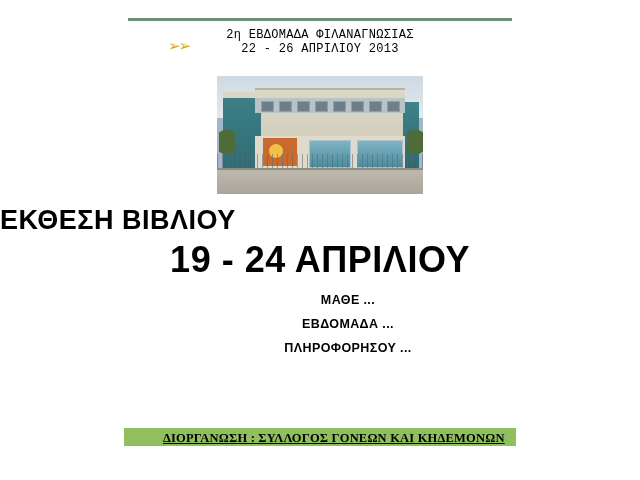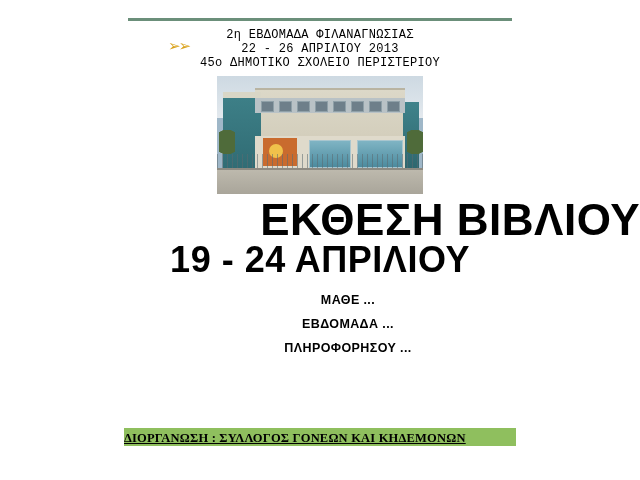--- a/index.html
+++ b/index.html
@@ -145,24 +145,24 @@
   }
   .tree {
     position: absolute; top: 52px; width: 16px; height: 40px;
     background: radial-gradient(circle at 50% 35%, #4f6b3a 0 45%, transparent 46%);
   }
 
   
   .title1 {
     position: absolute;
     left: 0; top: 200px; width: 640px;
-    text-align: right;
-    font-family: "Liberation Sans", sans-serif;
-    font-weight: bold;
-    font-size: 44px;
+    text-align: left;
+    font-family: "Liberation Sans", sans-serif;
+    font-weight: bold;
+    font-size: 27px;
     line-height: 40px;
     color: #000000;
     letter-spacing: 0.5px;
   }
   .title2 {
     position: absolute;
     left: 0; top: 240px; width: 640px;
     text-align: center;
     font-family: "Liberation Sans", sans-serif;
     font-weight: bold;
@@ -205,35 +205,35 @@
     height: 18px;
     text-align: center;
     font-family: "Liberation Serif", serif;
     font-weight: bold;
     font-size: 12.5px;
     line-height: 18px;
     color: #000000;
     letter-spacing: 0.2px;
     white-space: nowrap;
     text-decoration: underline;
+    padding-left: 39px;
   }
 </style>
 </head>
 <body>
 
 <div class="page">
 
   <div class="top-rule"></div>
 
   <div class="arrow-marker">➢➢</div>
 
   <div class="header">
     <div>2η ΕΒΔΟΜΑΔΑ ΦΙΛΑΝΑΓΝΩΣΙΑΣ</div>
     <div>22 - 26 ΑΠΡΙΛΙΟΥ 2013</div>
-    <div>45ο ΔΗΜΟΤΙΚΟ ΣΧΟΛΕΙΟ ΠΕΡΙΣΤΕΡΙΟΥ</div>
   </div>
 
   <div class="photo-wrap">
     <div class="photo">
       <div class="sky"></div>
 
       <div class="bldg-main"></div>
       <div class="left-block-top"></div>
       <div class="left-block"></div>
       <div class="right-col"></div>

